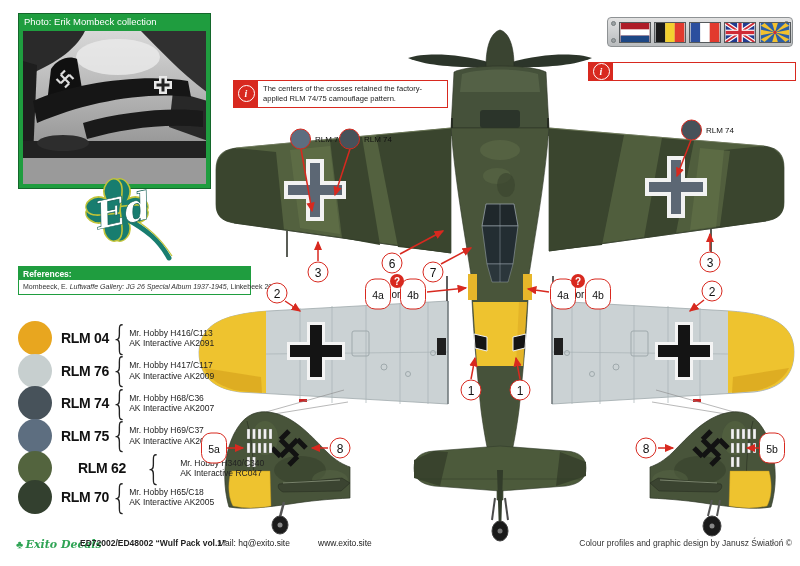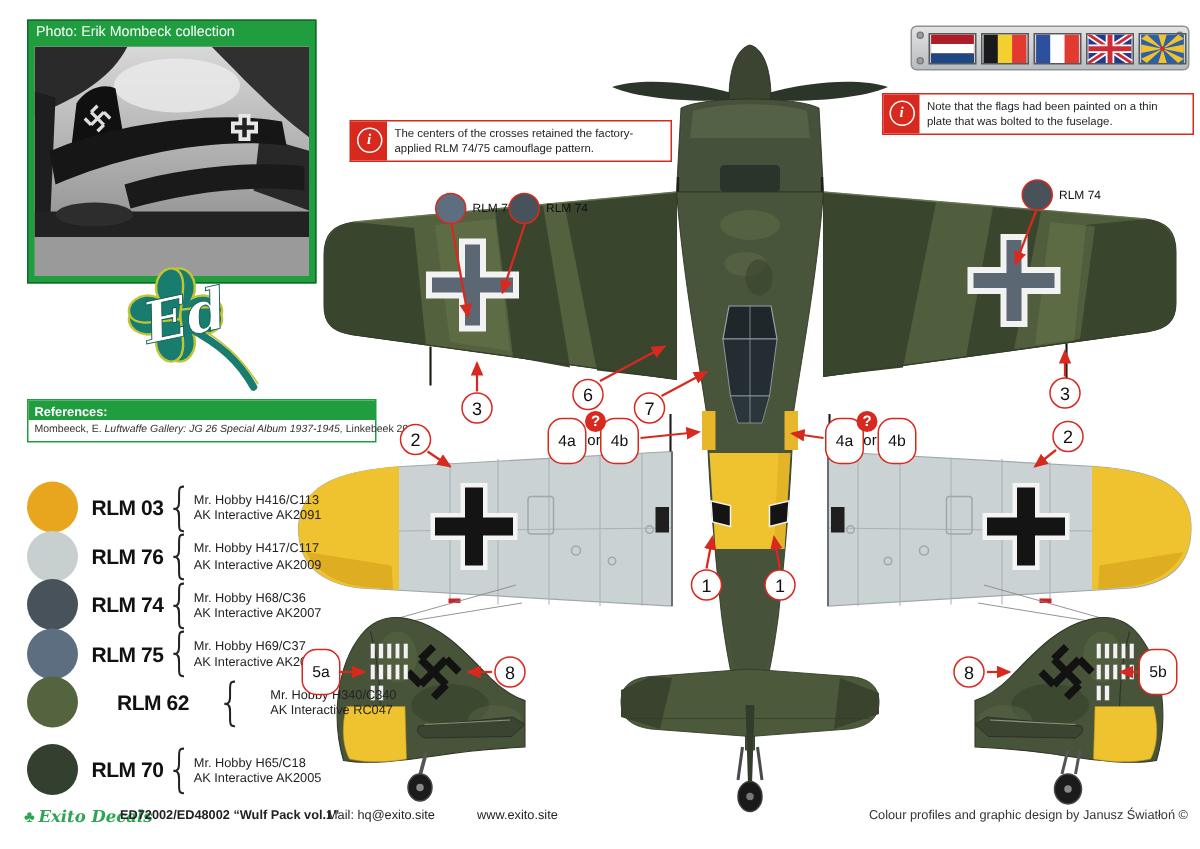--- a/index.html
+++ b/index.html
@@ -362,21 +362,21 @@
   </svg>
 
   <div class="abs refs">
     <div class="refs-head">References:</div>
     <div class="refs-body"><span>Mombeeck, E. </span><span class="ref-book">Luftwaffe Gallery: JG 26 Special Album 1937-1945,</span><span> Linkebeek 2011</span></div>
   </div>
 
   <div class="abs" id="paints">
       <div class="paint-row" style="top: 0px;">
         <span class="swatch" style="background: rgb(232, 166, 31);"></span>
-        <span class="rlm">RLM 03</span>
+        <span class="rlm">RLM 04</span>
         <span class="brace">{</span>
         <span class="paint-lines">
           <div>Mr. Hobby H416/C113</div>
           <div>AK Interactive AK2091</div>
         </span>
       </div>
       <div class="paint-row" style="top: 32.5px;">
         <span class="swatch" style="background: rgb(199, 207, 207);"></span>
         <span class="rlm">RLM 76</span>
         <span class="brace">{</span>
@@ -405,42 +405,41 @@
       </div>
       <div class="paint-row" style="top: 130px; gap: 17px;">
         <span class="swatch" style="background: rgb(83, 100, 62);"></span>
         <span class="rlm">RLM 62</span>
         <span class="brace">{</span>
         <span class="paint-lines">
           <div>Mr. Hobby H340/C340</div>
           <div>AK Interactive RC047</div>
         </span>
       </div>
-      <div class="paint-row" style="top: 175px; justify-content: center;">
+      <div class="paint-row" style="top: 159px; justify-content: center;">
         <span class="swatch" style="background: rgb(51, 64, 47);"></span>
         <span class="rlm">RLM 70</span>
         <span class="brace">{</span>
         <span class="paint-lines">
           <div>Mr. Hobby H65/C18</div>
           <div>AK Interactive AK2005</div>
         </span>
       </div>
     </div>
 
   <div class="abs note note1">
     <div class="note-icon">
         <span class="icircle">i</span>
       </div>
     <div class="note-text">The centers of the crosses retained the factory-applied RLM 74/75 camouflage pattern.</div>
   </div>
   <div class="abs note note2">
     <div class="note-icon">
         <span class="icircle">i</span>
       </div>
-    <div class="note-text">Note that the flags had been painted on a thin plate that was bolted to the fuselage.</div>
   </div>
 
   <div class="abs plate">
     <span class="screw" style="left:3px;top:3px"></span>
     <span class="screw" style="right:3px;top:3px"></span>
     <span class="screw" style="left:3px;bottom:3px"></span>
     <span class="screw" style="right:3px;bottom:3px"></span>
     <span class="flag" style="left:11px">
       <svg width="30" height="19" viewBox="0 0 60 40">
           <rect width="60" height="40" fill="#ae1c28"></rect>

